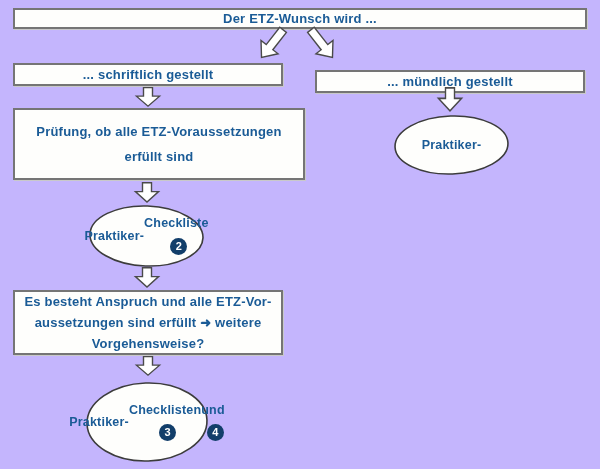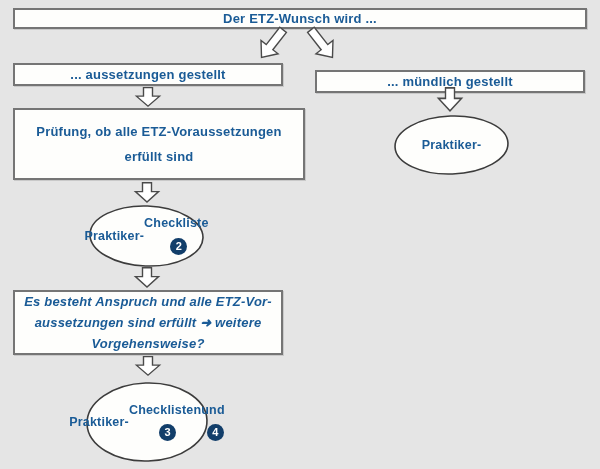--- a/index.html
+++ b/index.html
@@ -1,20 +1,20 @@
 <!DOCTYPE html>
 <html><head>
 <meta charset="utf-8">
 <style>
   html, body { margin: 0; padding: 0; background: #ffffff; }
   .canvas {
     position: relative;
     width: 600px;
     height: 469px;
-    background: #e5e5e5;
+    background: #c4b5fd;
     font-family: "Liberation Sans", sans-serif;
     overflow: hidden;
   }
   .fbox {
     position: absolute;
     background: #fefefc;
     border: 2px solid #757575;
     box-shadow: 1px 1px 0 #c9c9c9;
     box-sizing: border-box;
     display: flex;
@@ -24,21 +24,21 @@
     color: #1a5b96;
     font-weight: bold;
     font-size: 13px;
     letter-spacing: 0.2px;
     white-space: pre-line;
   }
   .title-box   { left: 13px;  top: 8px;   width: 574px; height: 21px; }
   .written-box { left: 13px;  top: 63px;  width: 270px; height: 23px; }
   .verbal-box  { left: 315px; top: 70px;  width: 270px; height: 23px; }
   .check-box   { left: 13px;  top: 108px; width: 292px; height: 72px; line-height: 25px; }
-  .claim-box   { left: 13px;  top: 290px; width: 270px; height: 65px; line-height: 21px; font-style: italic; }
+  .claim-box   { left: 13px;  top: 290px; width: 270px; height: 65px; line-height: 21px; }
 
   .arrow-svg { position: absolute; overflow: visible; }
   .arrow-shape { fill: #ffffff; stroke: #4a4a4a; stroke-width: 1.4; stroke-linejoin: miter; }
 
   .ellipse-node {
     position: absolute;
     display: flex;
     flex-direction: row;
     align-items: center;
     justify-content: center;
@@ -84,21 +84,21 @@
       <polygon class="arrow-shape" points="23.8,2 32.2,2 32.2,24 38.8,24 28,37 17.2,24 23.8,24"></polygon>
     </g>
   </svg>
   <svg class="arrow-svg" style="left:294px; top:24px;" width="56" height="40" viewBox="0 0 56 40">
     <g transform="rotate(-38 28 20)">
       <polygon class="arrow-shape" points="23.8,2 32.2,2 32.2,24 38.8,24 28,37 17.2,24 23.8,24"></polygon>
     </g>
   </svg>
 
   <div class="fbox written-box">
-    <span>... aussetzungen gestellt</span>
+    <span>... schriftlich gestellt</span>
   </div>
   <div class="fbox verbal-box">
     <span>... mündlich gestellt</span>
   </div>
 
   <svg class="arrow-svg" style="left:135px; top:87px;" width="26" height="20" viewBox="0 0 26 22" preserveAspectRatio="none">
     <polygon class="arrow-shape" points="8.5,0.8 17.5,0.8 17.5,10 24.6,10 13,21 1.4,10 8.5,10"></polygon>
   </svg>
 
   <svg class="arrow-svg" style="left:437px; top:87px;" width="26" height="25" viewBox="0 0 26 22" preserveAspectRatio="none">

